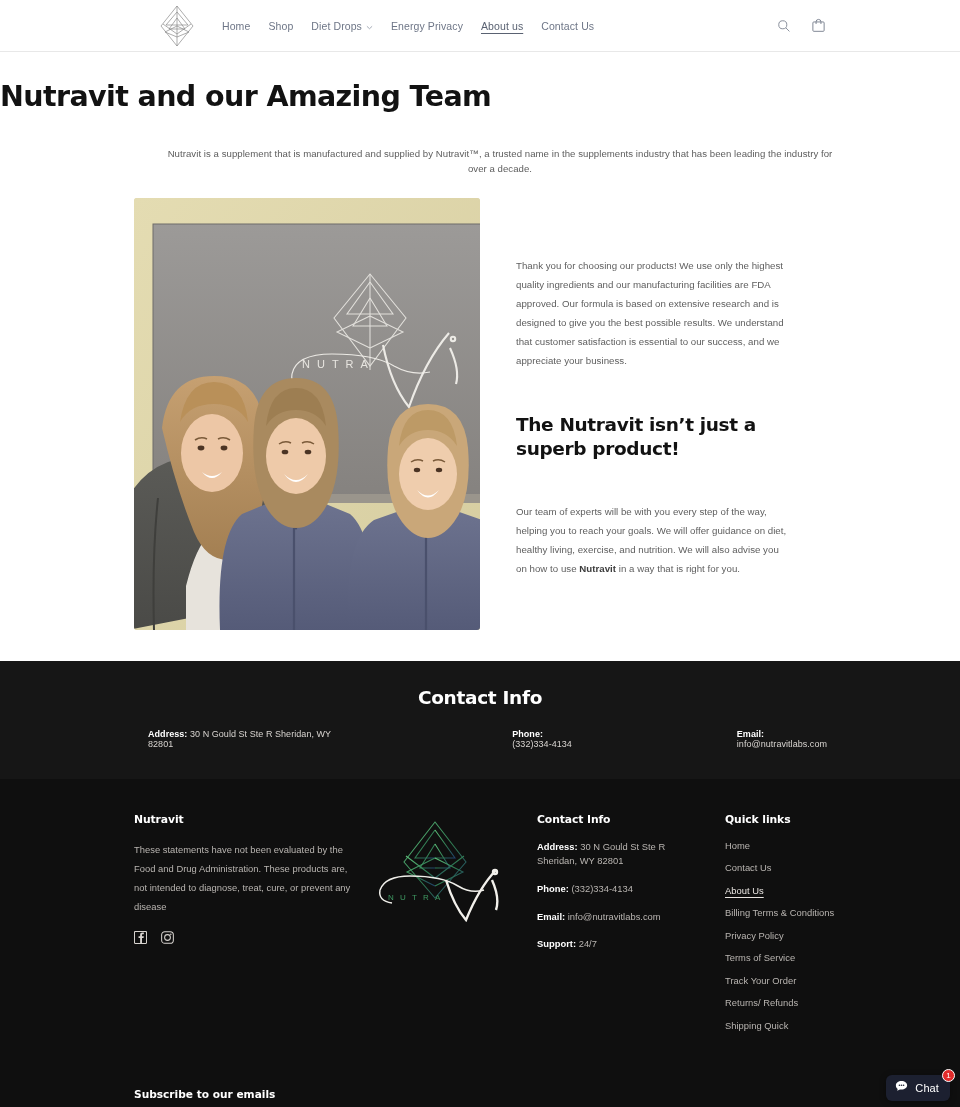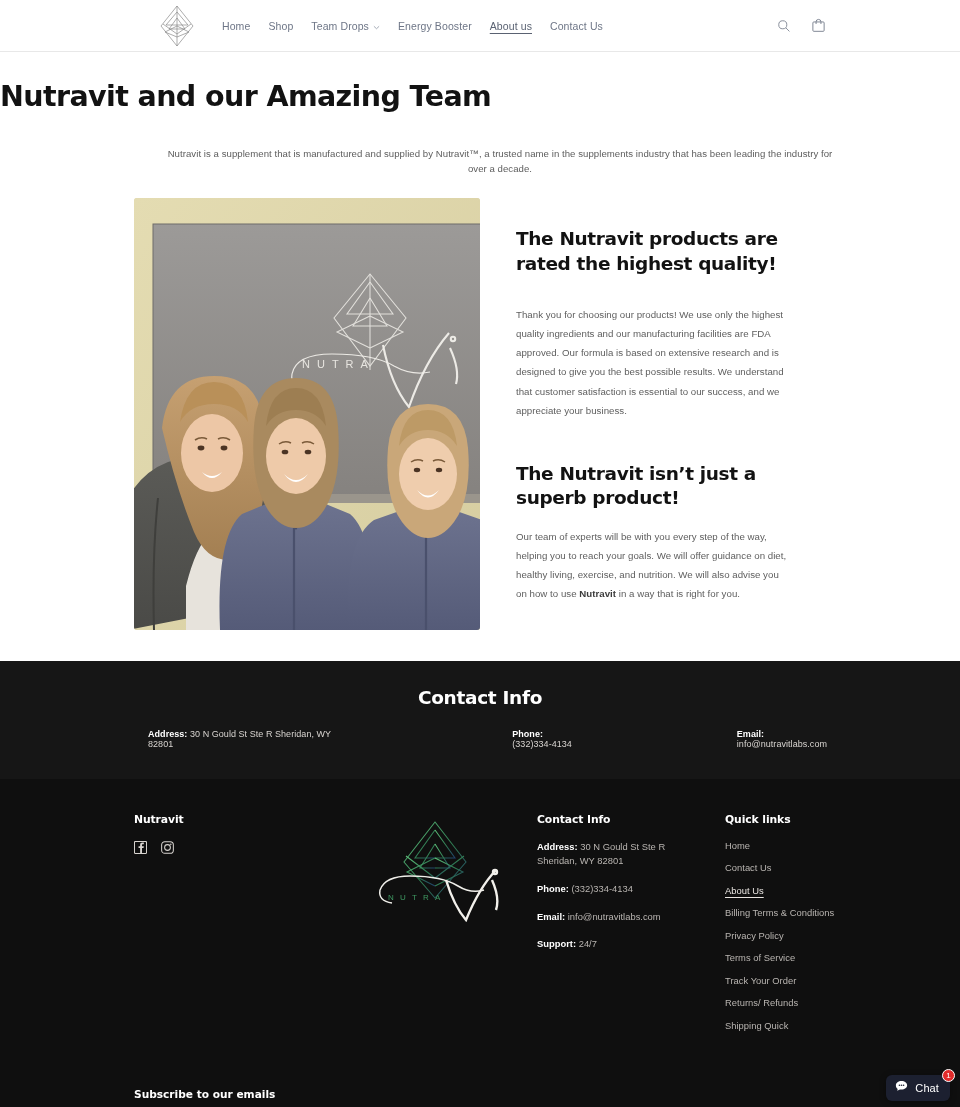--- a/index.html
+++ b/index.html
@@ -115,21 +115,21 @@
   }
   .feature-p {
     font-size: 9.7px;
     line-height: 1.97;
     color: #5e5e5e;
     margin-top: 29px;
     max-width: 272px;
     letter-spacing: .02px;
   }
   .feature-h2.second { margin-top: 42px; }
-  .feature-p.second { margin-top: 16px; }
+  .feature-p.second { margin-top: 40px; }
   .feature-p b { color: #3c3c3c; font-weight: 700; }
 
   
   .contact-band {
     margin-top: 31px;
     background: #161616;
     color: #fff;
     padding: 26px 0 30px 0;
   }
   .contact-band h2 {
@@ -276,28 +276,28 @@
 
     <ul class="nav-list">
       <li class="nav-item">
         <a class="nav-link" href="#">Home</a>
       </li>
       <li class="nav-item">
         <a class="nav-link" href="#">Shop</a>
       </li>
       <li class="nav-item">
         <a class="nav-link" href="#">
-            <span>Team Drops</span>
+            <span>Diet Drops</span>
             <span class="caret"><svg width="7" height="7" viewBox="0 0 8 8">
                 <path d="M1 2.6 L4 5.4 L7 2.6" fill="none" stroke="#8d95a3" stroke-width="0.9"></path>
               </svg></span>
           </a>
       </li>
       <li class="nav-item">
-        <a class="nav-link" href="#">Energy Booster</a>
+        <a class="nav-link" href="#">Energy Privacy</a>
       </li>
       <li class="nav-item">
         <a class="nav-link active" href="#">About us</a>
       </li>
       <li class="nav-item">
         <a class="nav-link" href="#">Contact Us</a>
       </li>
     </ul>
 
     <div class="header-actions">
@@ -415,21 +415,20 @@
       <path d="M265 248 q4 -36 29 -36 q25 0 29 36 q-10 -16 -29 -16 q-19 0 -29 16 Z" fill="#bd9a66"></path>
       <ellipse cx="283" cy="272" rx="3.2" ry="2.2" fill="#4b3424"></ellipse>
       <ellipse cx="305" cy="272" rx="3.2" ry="2.2" fill="#4b3424"></ellipse>
       <path d="M277 264 q6 -4 12 -1" stroke="#7a5a39" stroke-width="1.5" fill="none"></path>
       <path d="M299 263 q6 -3 12 1" stroke="#7a5a39" stroke-width="1.5" fill="none"></path>
       <path d="M283 292 q11 11 22 0 q-11 15 -22 0 Z" fill="#fff"></path>
     </svg>
   </div>
 
   <div class="feature-text">
-    <h2 class="feature-h2">The Nutravit products are rated the highest quality!</h2>
     <p class="feature-p">Thank you for choosing our products! We use only the highest quality ingredients and our manufacturing facilities are FDA approved. Our formula is based on extensive research and is designed to give you the best possible results. We understand that customer satisfaction is essential to our success, and we appreciate your business.</p>
 
     <h2 class="feature-h2 second">The Nutravit isn’t just a superb product!</h2>
     <p class="feature-p second"><span>Our team of experts will be with you every step of the way, helping you to reach your goals. We will offer guidance on diet, healthy living, exercise, and nutrition. We will also advise you on how to use </span><b>Nutravit</b><span> in a way that is right for you.</span></p>
   </div>
 </section>
 
 <section class="contact-band">
   <h2>Contact Info</h2>
   <div class="contact-row">
@@ -437,20 +436,21 @@
     <div class="contact-cell c2"><b>Phone:</b><span> (332)334-4134</span></div>
     <div class="contact-cell c3"><b>Email:</b><span> info@nutravitlabs.com</span></div>
   </div>
 </section>
 
 <footer class="site-footer">
   <div class="footer-top">
 
     <div class="fcol-brand">
       <div class="f-head">Nutravit</div>
+      <div class="f-text">These statements have not been evaluated by the Food and Drug Administration. These products are, not intended to diagnose, treat, cure, or prevent any disease</div>
       <div class="socials">
         <a class="social-ico" href="#">
           <svg width="13" height="13" viewBox="0 0 14 14">
               <rect x="0.5" y="0.5" width="13" height="13" rx="1" fill="none" stroke="#d8d4d0" stroke-width="1.1"></rect>
               <path d="M8.6 13 V7.6 h1.7 l.3-2H8.6V4.4c0-.6.2-1 1-1h1V1.6c-.2 0-.8-.1-1.5-.1-1.5 0-2.5.9-2.5 2.6v1.5H4.9v2h1.7V13 Z" fill="#d8d4d0"></path>
             </svg>
         </a>
         <a class="social-ico" href="#">
           <svg width="13" height="13" viewBox="0 0 14 14">
               <rect x="0.7" y="0.7" width="12.6" height="12.6" rx="3.4" fill="none" stroke="#d8d4d0" stroke-width="1.1"></rect>

